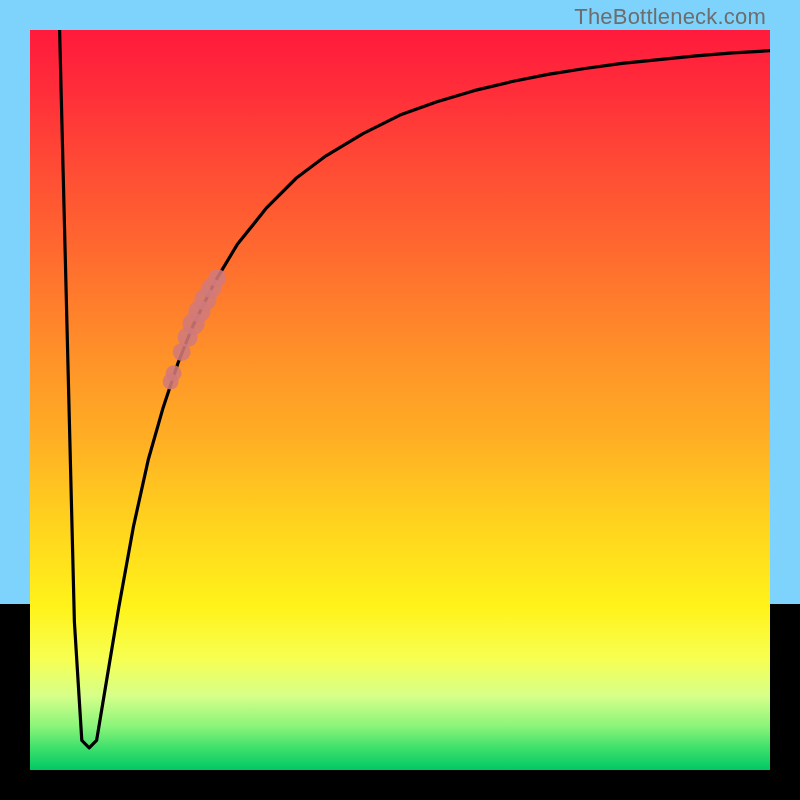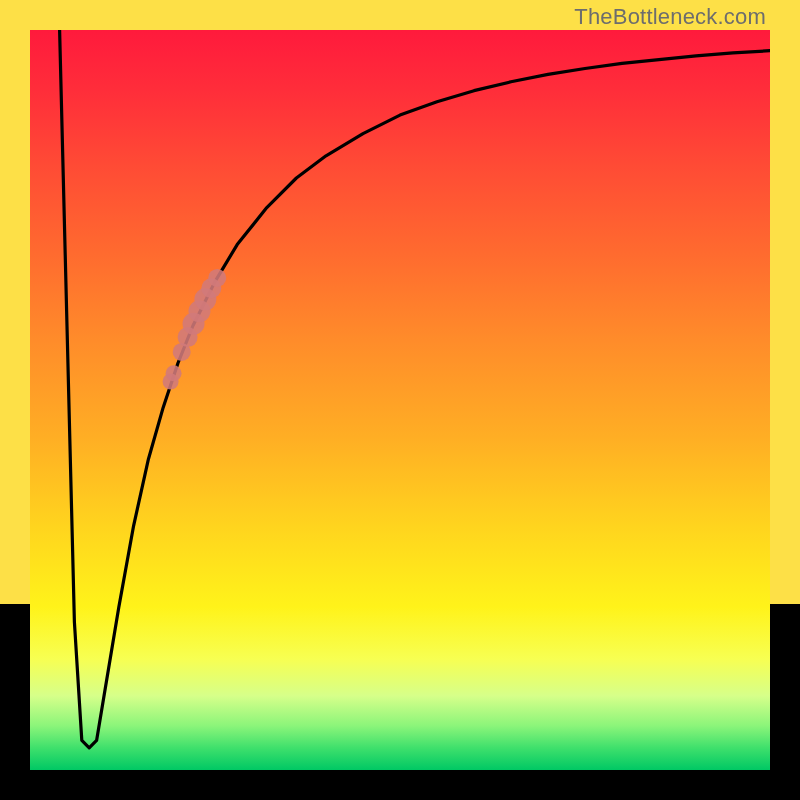--- a/index.html
+++ b/index.html
@@ -8,21 +8,21 @@
     width: 800px;
     height: 800px;
     overflow: hidden;
     background: #000;
     font-family: Arial, Helvetica, sans-serif;
   }
   .outer {
     position: relative;
     width: 800px;
     height: 604px;
-    background: #fde047;
+    background: #7dd3fc;
   }
   .plot {
     position: absolute;
     left: 30px;
     top: 30px;
     width: 740px;
     height: 740px;
     
     background: linear-gradient(to bottom,
       #ff1a3c 0%,

